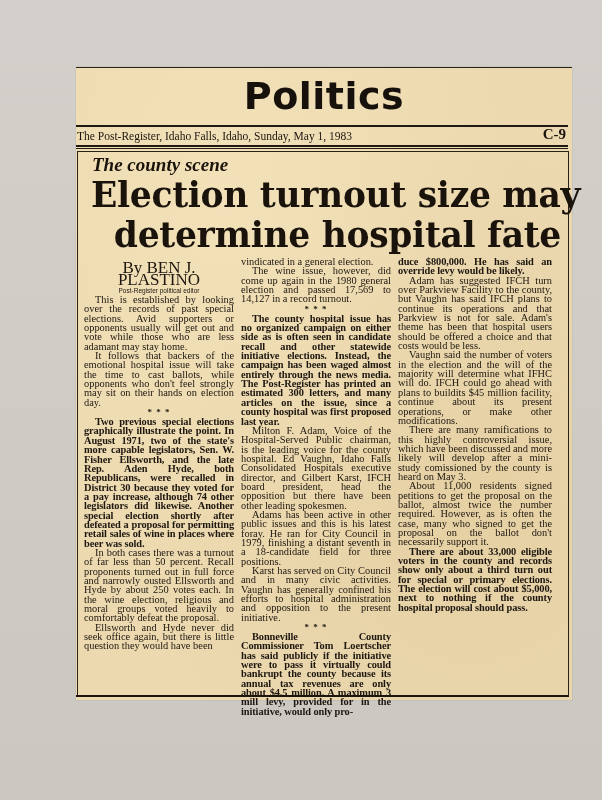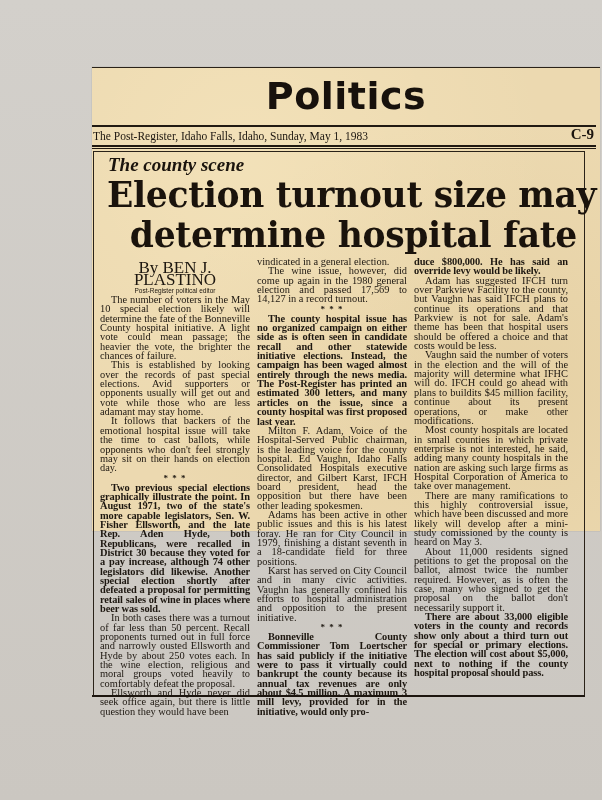--- a/index.html
+++ b/index.html
@@ -8,28 +8,27 @@
       background: #cdc9c3;
       overflow: hidden;
     }
     .scan {
       position: relative;
       width: 602px; height: 800px;
       background: linear-gradient(180deg, #d3d0cb 0%, #cbc7c1 100%);
     }
     .clipping {
       position: absolute;
-      left: 92px; top: 67px;
-      width: 496px; height: 464px;
+      left: 76px; top: 67px;
+      width: 496px; height: 633px;
       background: #ecd9b0;
       background-image:
         radial-gradient(ellipse at 30% 20%, rgba(255,240,200,0.35), transparent 60%),
         radial-gradient(ellipse at 80% 70%, rgba(200,170,110,0.18), transparent 60%);
       box-shadow: 0 0 1px rgba(0,0,0,0.25);
-      padding-left: 12px;
     }
     .top-rule {
       position: absolute; left: 0; right: 0; top: 0;
       border-top: 1.5px solid #2a2218;
     }
     .section-title {
       position: absolute; left: 0; right: 0; top: 4px;
       text-align: center;
       font-family: "DejaVu Sans", sans-serif;
       font-weight: bold;
@@ -149,21 +148,20 @@
     <div class="box">
       <div class="kicker">The county scene</div>
       <div class="headline">
         <span>Election turnout size may</span>
         <span>determine hospital fate</span>
       </div>
 
       <div class="col col1">
         <p class="byline noindent">By BEN J. PLASTINO</p>
         <p class="byline-title noindent">Post-Register political editor</p>
-        <p>The number of voters in the May 10 special election likely will determine the fate of the Bonneville County hospital initiative. A light vote could mean passage; the heavier the vote, the brighter the chances of failure.</p>
         <p>This is established by looking over the records of past special elections. Avid supporters or opponents usually will get out and vote while those who are less adamant may stay home.</p>
         <p>It follows that backers of the emotional hospital issue will take the time to cast ballots, while opponents who don't feel strongly may sit on their hands on election day.</p>
         <p class="stars noindent">* * *</p>
         <p class="bold">Two previous special elections graphically illustrate the point. In August 1971, two of the state's more capable legislators, Sen. W. Fisher Ellsworth, and the late Rep. Aden Hyde, both Republicans, were recalled in District 30 because they voted for a pay increase, although 74 other legislators did likewise. Another special election shortly after defeated a proposal for permitting retail sales of wine in places where beer was sold.</p>
         <p>In both cases there was a turnout of far less than 50 percent. Recall proponents turned out in full force and narrowly ousted Ellsworth and Hyde by about 250 votes each. In the wine election, religious and moral groups voted heavily to comfortably defeat the proposal.</p>
         <p>Ellsworth and Hyde never did seek office again, but there is little question they would have been</p>
       </div>
 
       <div class="col col2">
         <p class="noindent">vindicated in a general election.</p>
@@ -174,21 +172,20 @@
         <p>Adams has been active in other public issues and this is his latest foray. He ran for City Council in 1979, finishing a distant seventh in a 18-candidate field for three positions.</p>
         <p>Karst has served on City Council and in many civic activities. Vaughn has generally confined his efforts to hospital administration and opposition to the present initiative.</p>
         <p class="stars noindent">* * *</p>
         <p class="bold">Bonneville County Commissioner Tom Loertscher has said publicly if the initiative were to pass it virtually could bankrupt the county because its annual tax revenues are only about $4.5 million. A maximum 3 mill levy, provided for in the initiative, would only pro-</p>
       </div>
 
       <div class="col col3">
         <p class="bold noindent">duce $800,000. He has said an override levy would be likely.</p>
         <p>Adam has suggested IFCH turn over Parkview Facility to the county, but Vaughn has said IFCH plans to continue its operations and that Parkview is not for sale. Adam's theme has been that hospital users should be offered a choice and that costs would be less.</p>
         <p>Vaughn said the number of voters in the election and the will of the majority will determine what IFHC will do. IFCH could go ahead with plans to buildits $45 million facility, continue about its present operations, or make other modifications.</p>
-        <p>Most county hospitals are located in small counties in which private enterprise is not interested, he said, adding many county hospitals in the nation are asking such large firms as Hospital Corporation of America to take over management.</p>
         <p>There are many ramifications to this highly controversial issue, which have been discussed and more likely will develop after a mini-study comissioned by the county is heard on May 3.</p>
         <p>About 11,000 residents signed petitions to get the proposal on the ballot, almost twice the number required. However, as is often the case, many who signed to get the proposal on the ballot don't necessarily support it.</p>
         <p class="bold">There are about 33,000 eligible voters in the county and records show only about a third turn out for special or primary elections. The election will cost about $5,000, next to nothing if the county hospital proposal should pass.</p>
       </div>
     </div>
     <div class="bottom-rule"></div>
   </div>
 </div>
 
 </body></html>

